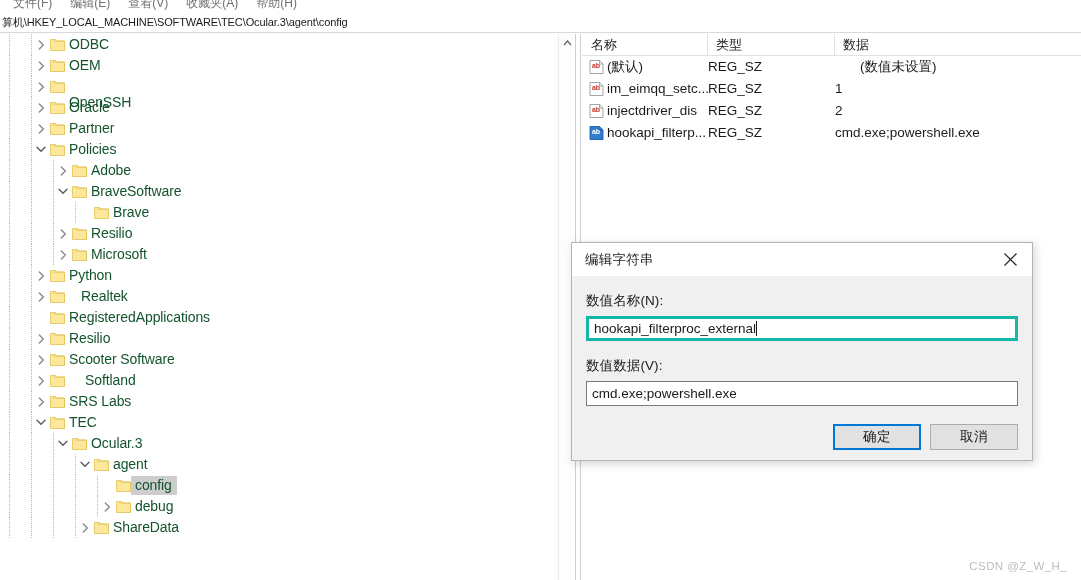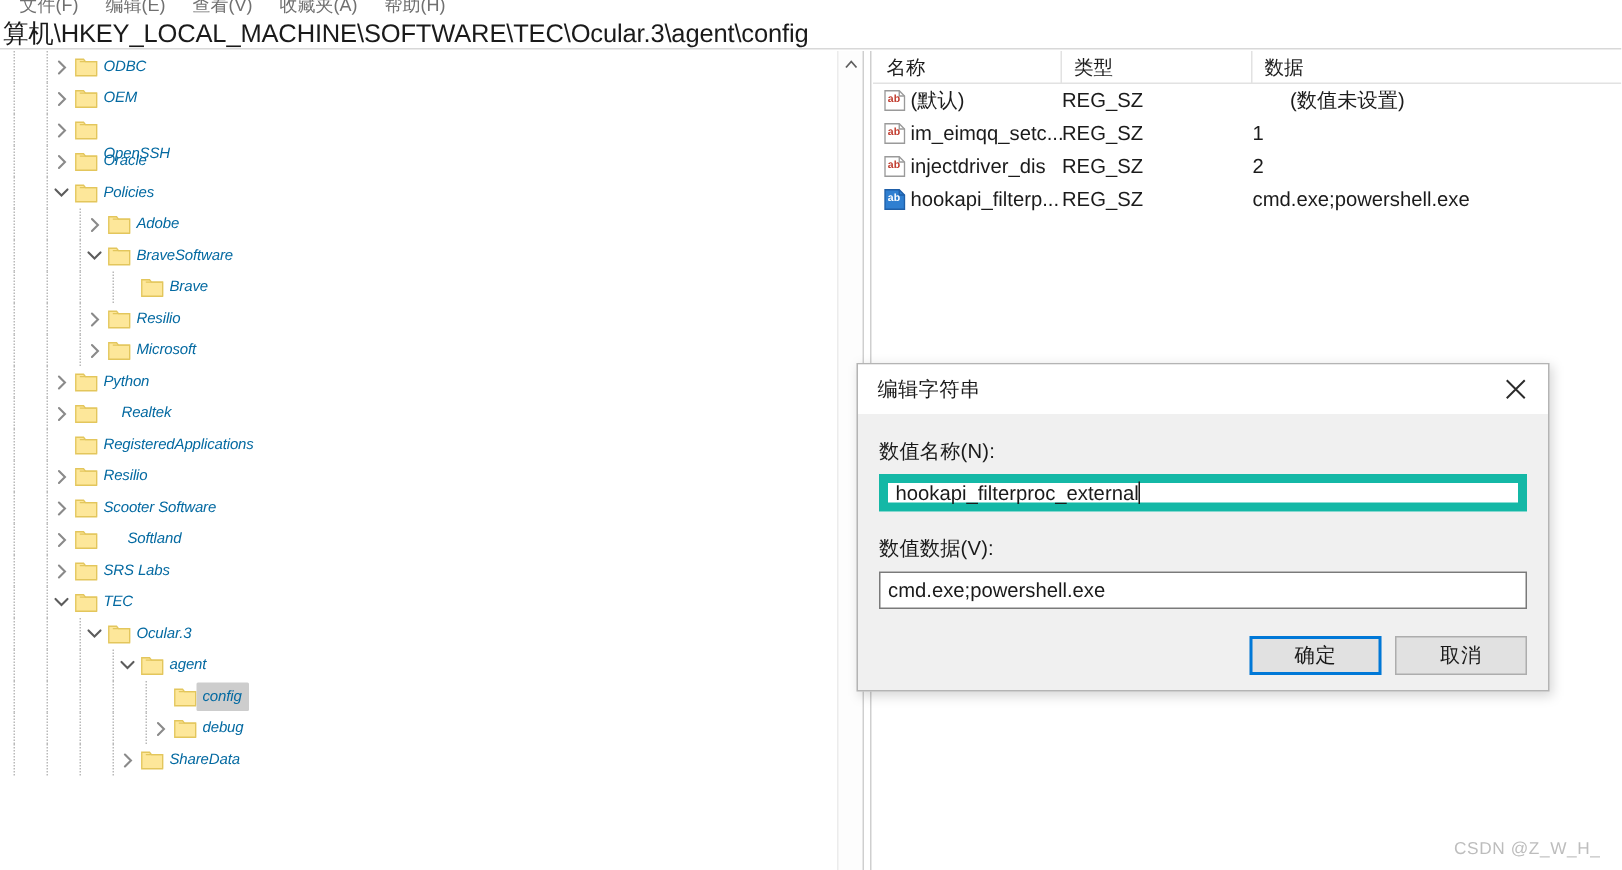--- a/index.html
+++ b/index.html
@@ -26,21 +26,21 @@
     padding: 0 9px; line-height: 20px; white-space: nowrap;
   }
 
   
   .addrbar {
     position: absolute; left: 0; top: 13px; width: 1081px; height: 20px;
     background: #ffffff; border-bottom: 1px solid #d8d8d8;
     display: flex; align-items: center;
   }
   .addrbar .path {
-    font-size: 17px; color: #1a1a1a; white-space: nowrap;
+    font-size: 11px; color: #1a1a1a; white-space: nowrap;
     padding-left: 2px; letter-spacing: -0.1px;
   }
 
   
   .treepane {
     position: absolute; left: 0; top: 34px; width: 560px; height: 546px;
     background: #ffffff; overflow: hidden;
   }
   .splitter {
     position: absolute; left: 575px; top: 34px; width: 6px; height: 546px;
@@ -74,22 +74,22 @@
   .chev {
     position: absolute; width: 16px; height: 21px;
     display: flex; align-items: center; justify-content: center;
   }
   .chev svg { display: block; }
   .folder {
     position: absolute; width: 16px; height: 21px;
     display: flex; align-items: center; justify-content: center;
   }
   .tlabel {
-    position: absolute; font-size: 10px; color: #0369a1;
-    line-height: 21px; letter-spacing: -0.1px; font-style: italic;
+    position: absolute; font-size: 14px; color: #14532d;
+    line-height: 21px; letter-spacing: -0.1px;
   }
   .tlabel.sel {
     background: #cdcdcd; padding: 1px 5px 1px 4px; border-radius: 1px;
     line-height: 17px;
   }
 
   
   .lvheader {
     position: relative; height: 22px; display: flex;
     border-bottom: 1px solid #e2e2e2; background: #ffffff;
@@ -137,21 +137,21 @@
   .dlg-body { position: relative; padding: 0 14px; }
   .fld-label {
     font-size: 13.5px; color: #1a1a1a; margin-top: 16px; margin-bottom: 6px;
     letter-spacing: 0.1px;
   }
   .txtbox {
     position: relative; height: 25px; background: #ffffff;
     border: 1px solid #7a7a7a;
     display: flex; align-items: center;
   }
-  .txtbox.focused { border: 6px solid #14b8a6; }
+  .txtbox.focused { border: 3px solid #14b8a6; }
   .txtbox .val {
     font-size: 13.5px; color: #1a1a1a; padding-left: 5px;
     white-space: nowrap; overflow: hidden;
   }
   .caret {
     display: inline-block; width: 1px; height: 15px;
     background: #1a1a1a; margin-left: 0px; vertical-align: -2px;
   }
   .dlg-buttons {
     position: absolute; right: 14px; bottom: 0; display: flex; gap: 9px;
@@ -246,20 +246,36 @@
               <path d="M1.3 1 L5.3 5 L1.3 9" stroke="#8a8a8a" stroke-width="1.4" fill="none" stroke-linecap="round"></path>
             </svg>
           </div>
           <div class="folder" style="left: 49px;">
             <svg width="15" height="14" viewBox="0 0 15 14">
               <path d="M0.5 1.5 h5.2 l1.3 1.6 h7.5 v9.4 h-14 z" fill="#fde79a" stroke="#e3c65c" stroke-width="0.9"></path>
               <path d="M3.2 3.1 h11.3 v9.4" fill="none" stroke="#e3c65c" stroke-width="0.9"></path>
             </svg>
           </div>
           <div class="tlabel" style="left: 69px;">Oracle</div>
+        </div>
+        <div class="trow">
+          <div class="guide" style="left: 9px;"></div>
+          <div class="guide" style="left: 31px;"></div>
+          <div class="chev" style="left: 33px;">
+            <svg width="7" height="10" viewBox="0 0 7 10">
+              <path d="M1.3 1 L5.3 5 L1.3 9" stroke="#8a8a8a" stroke-width="1.4" fill="none" stroke-linecap="round"></path>
+            </svg>
+          </div>
+          <div class="folder" style="left: 49px;">
+            <svg width="15" height="14" viewBox="0 0 15 14">
+              <path d="M0.5 1.5 h5.2 l1.3 1.6 h7.5 v9.4 h-14 z" fill="#fde79a" stroke="#e3c65c" stroke-width="0.9"></path>
+              <path d="M3.2 3.1 h11.3 v9.4" fill="none" stroke="#e3c65c" stroke-width="0.9"></path>
+            </svg>
+          </div>
+          <div class="tlabel" style="left: 69px;">Partner</div>
         </div>
         <div class="trow">
           <div class="guide" style="left: 9px;"></div>
           <div class="guide" style="left: 31px;"></div>
           <div class="chev" style="left: 33px;">
             <svg width="10" height="7" viewBox="0 0 10 7">
               <path d="M1 1.3 L5 5.3 L9 1.3" stroke="#5c5c5c" stroke-width="1.4" fill="none" stroke-linecap="round"></path>
             </svg>
           </div>
           <div class="folder" style="left: 49px;">

